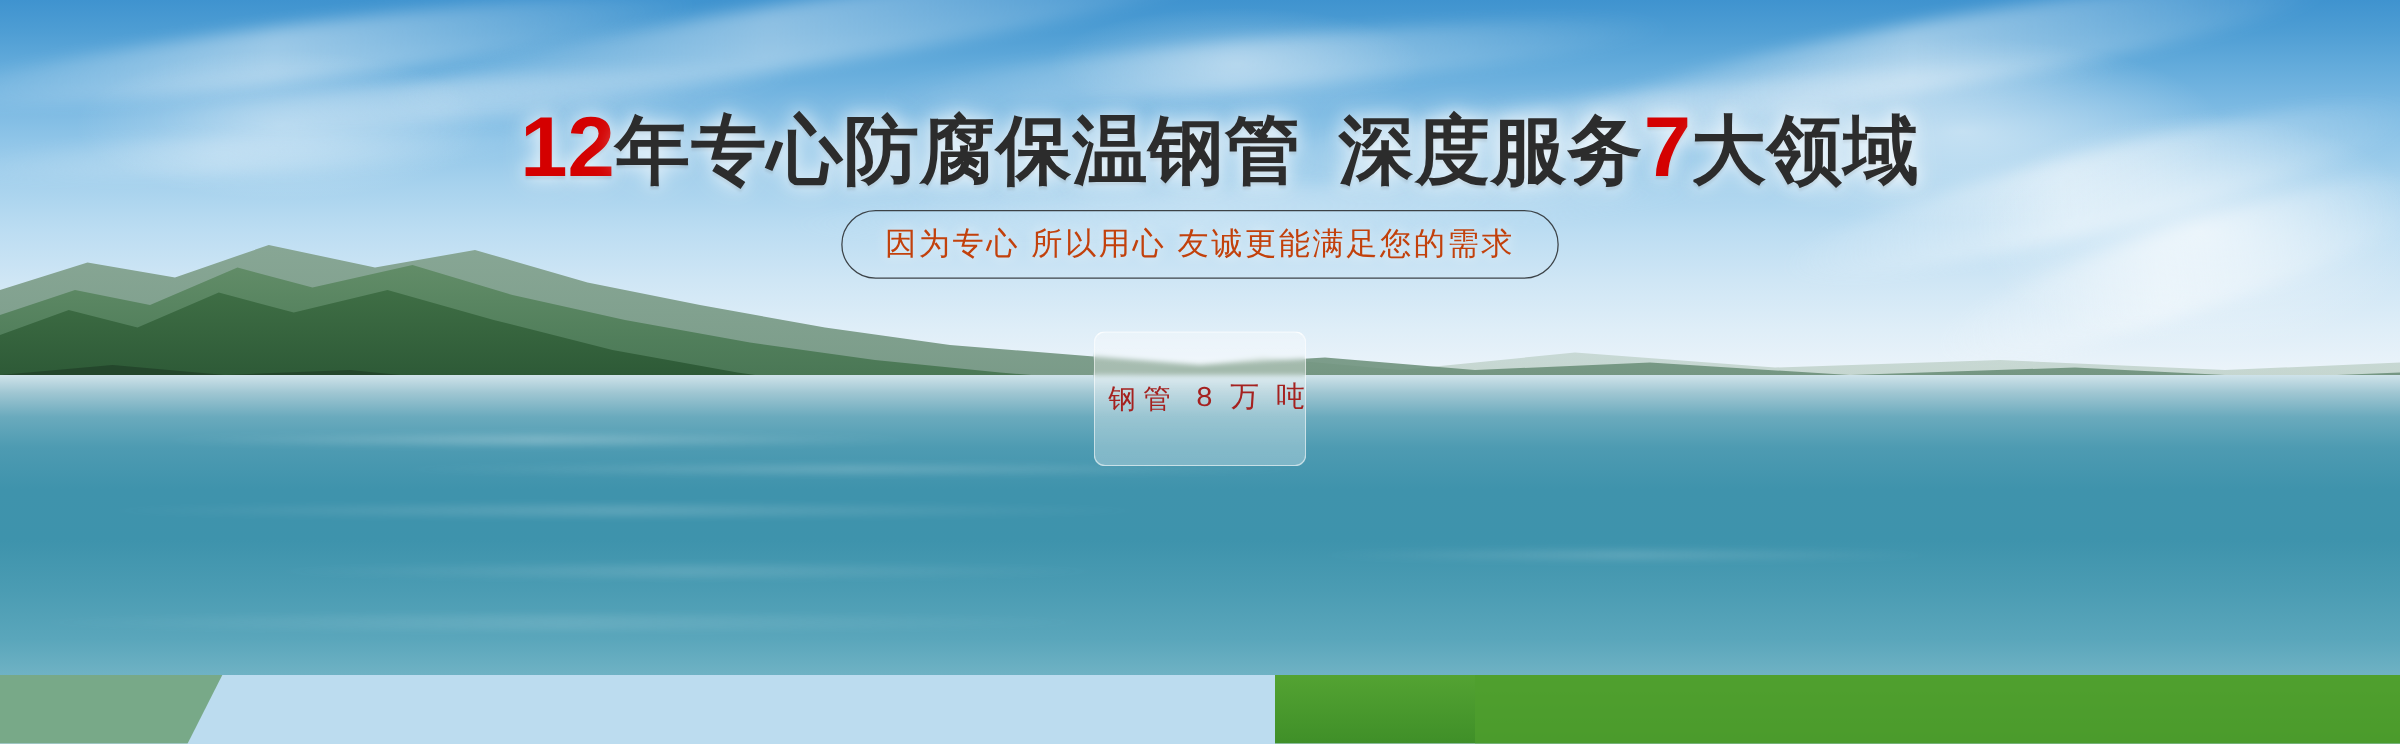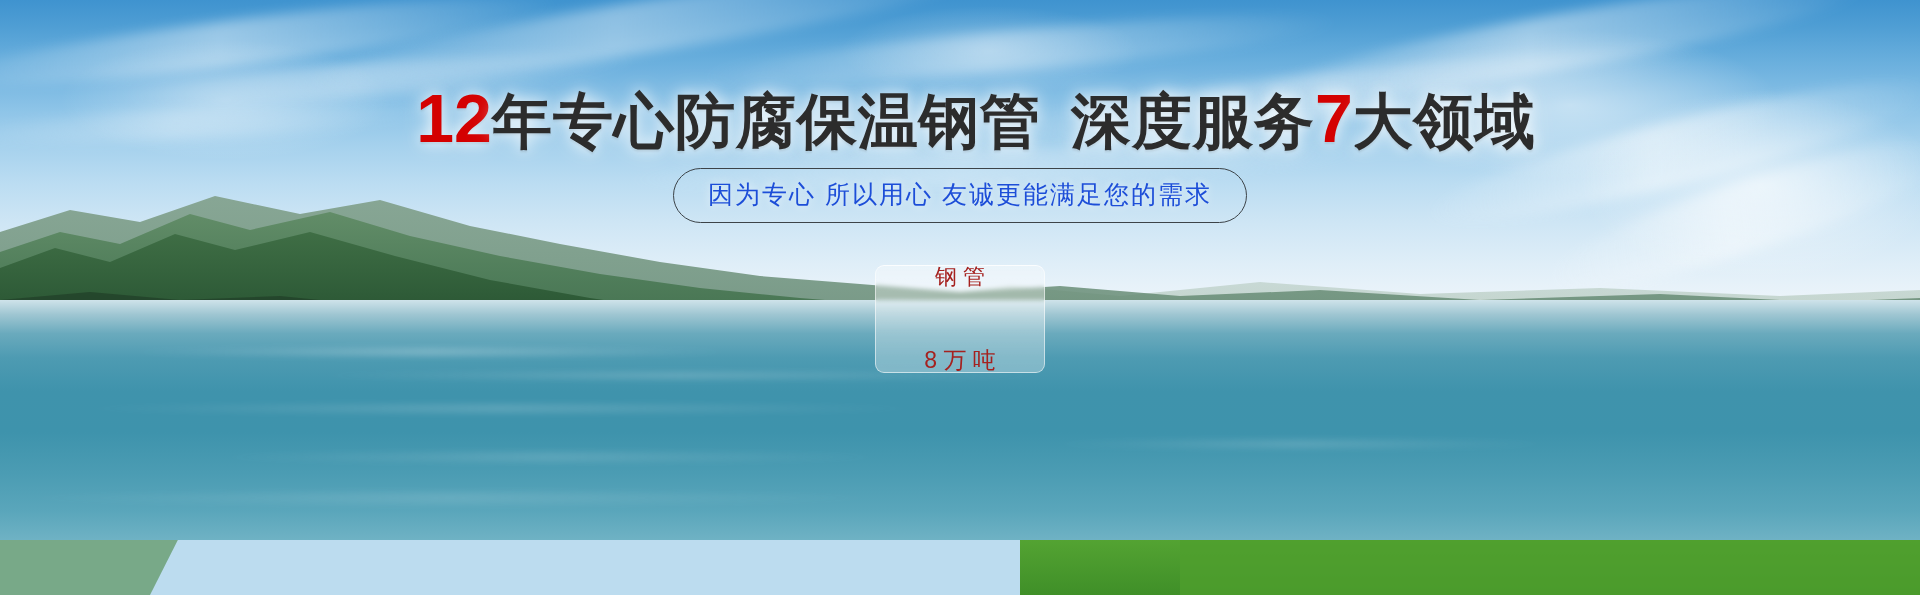--- a/index.html
+++ b/index.html
@@ -58,46 +58,46 @@
     padding-left: 32px;
   }
   .headline .num { color:#d40000; font-size:68px; letter-spacing:0; }
   .headline .gap { display:inline-block; width:30px; }
 
   
   .sub-wrap { position:absolute; left:0; top:168px; width:1920px; text-align:center; }
   .sub-pill {
     display:inline-block; padding:9px 34px 11px;
     border:1px solid #3c4348; border-radius:30px;
-    font-size:25px; color:#1d4ed8; letter-spacing:2px;
+    font-size:25px; color:#c2410c; letter-spacing:2px;
     white-space:nowrap;
     text-shadow:0 0 10px rgba(255,255,255,.8);
   }
 
   
   .cards {
     position:absolute; left:0; top:265px; width:1920px;
     display:flex; justify-content:center; gap:5px;
   }
   .card {
     width:170px; height:108px;
     border-radius:9px;
     border:1px solid rgba(255,255,255,.55);
     border-top-color:rgba(255,255,255,.8);
     background:linear-gradient(to bottom, rgba(255,255,255,.34), rgba(255,255,255,.30));
     backdrop-filter:blur(2px);
-    display:flex; flex-direction:column;
-    align-items:center; justify-content:space-between; gap:14px;
+    display:flex; flex-direction:row;
+    align-items:center; justify-content:flex-end; gap:14px;
   }
   .card-label {
     font-size:22px; color:#a5211f; letter-spacing:6px;
     text-indent:6px; line-height:1;
   }
   .card-value {
-    font-size:23px; color:#a5211f; line-height:1; white-space:nowrap;
+    font-size:23px; color:#a5211f; line-height:1; white-space:nowrap;font-family:Liberation Mono, monospace;
   }
   .card-value sup { font-size:14px; vertical-align:super; }
 </style>
 </head>
 <body>
 
 <div class="banner">
 
   <div class="sky"></div>
 

